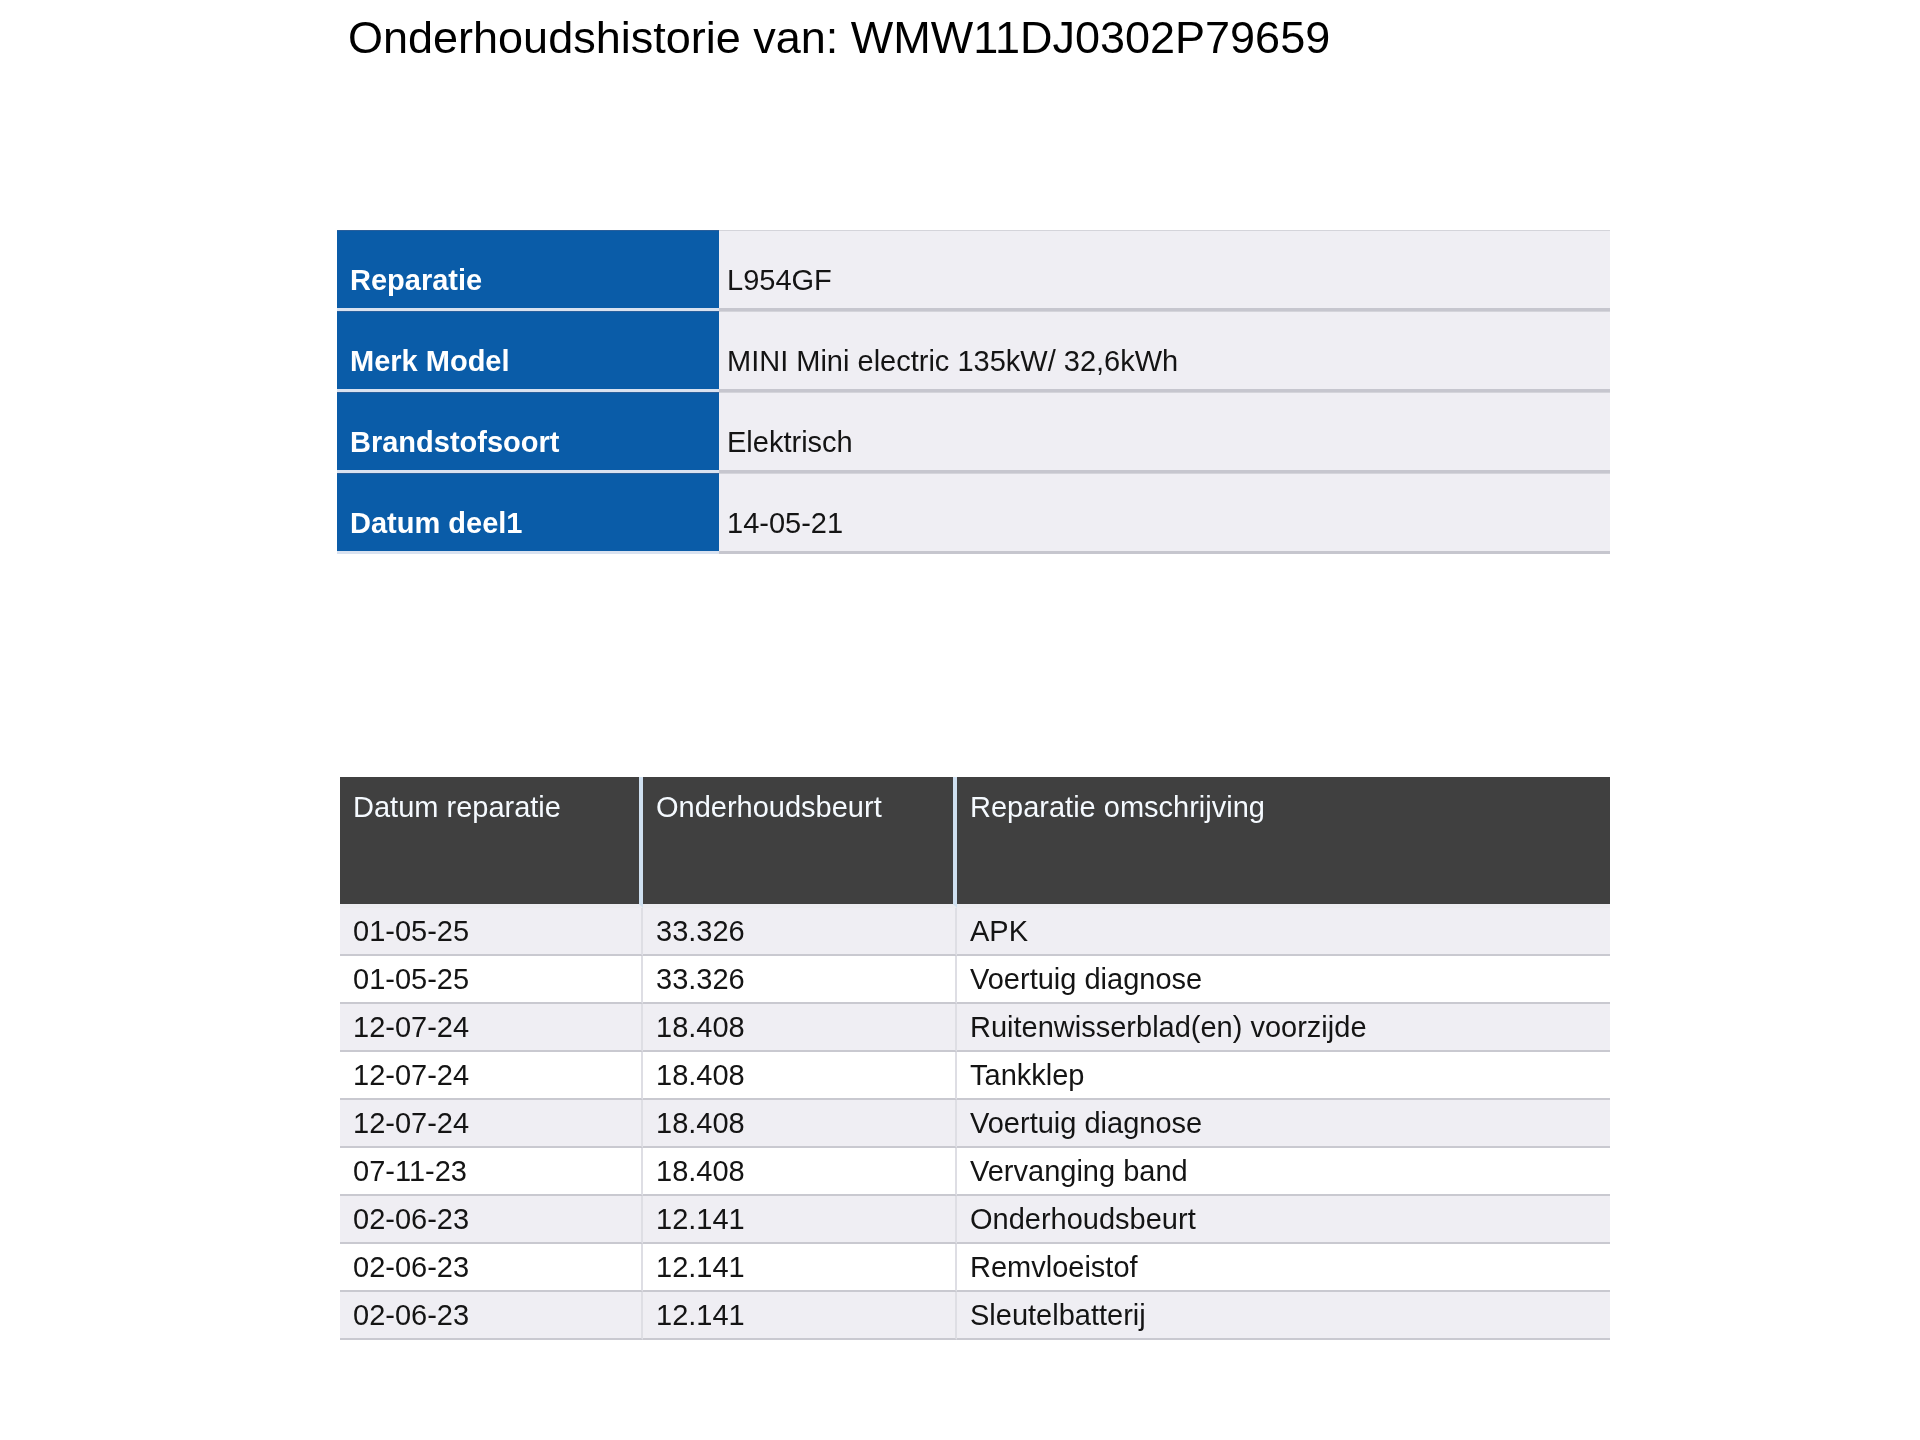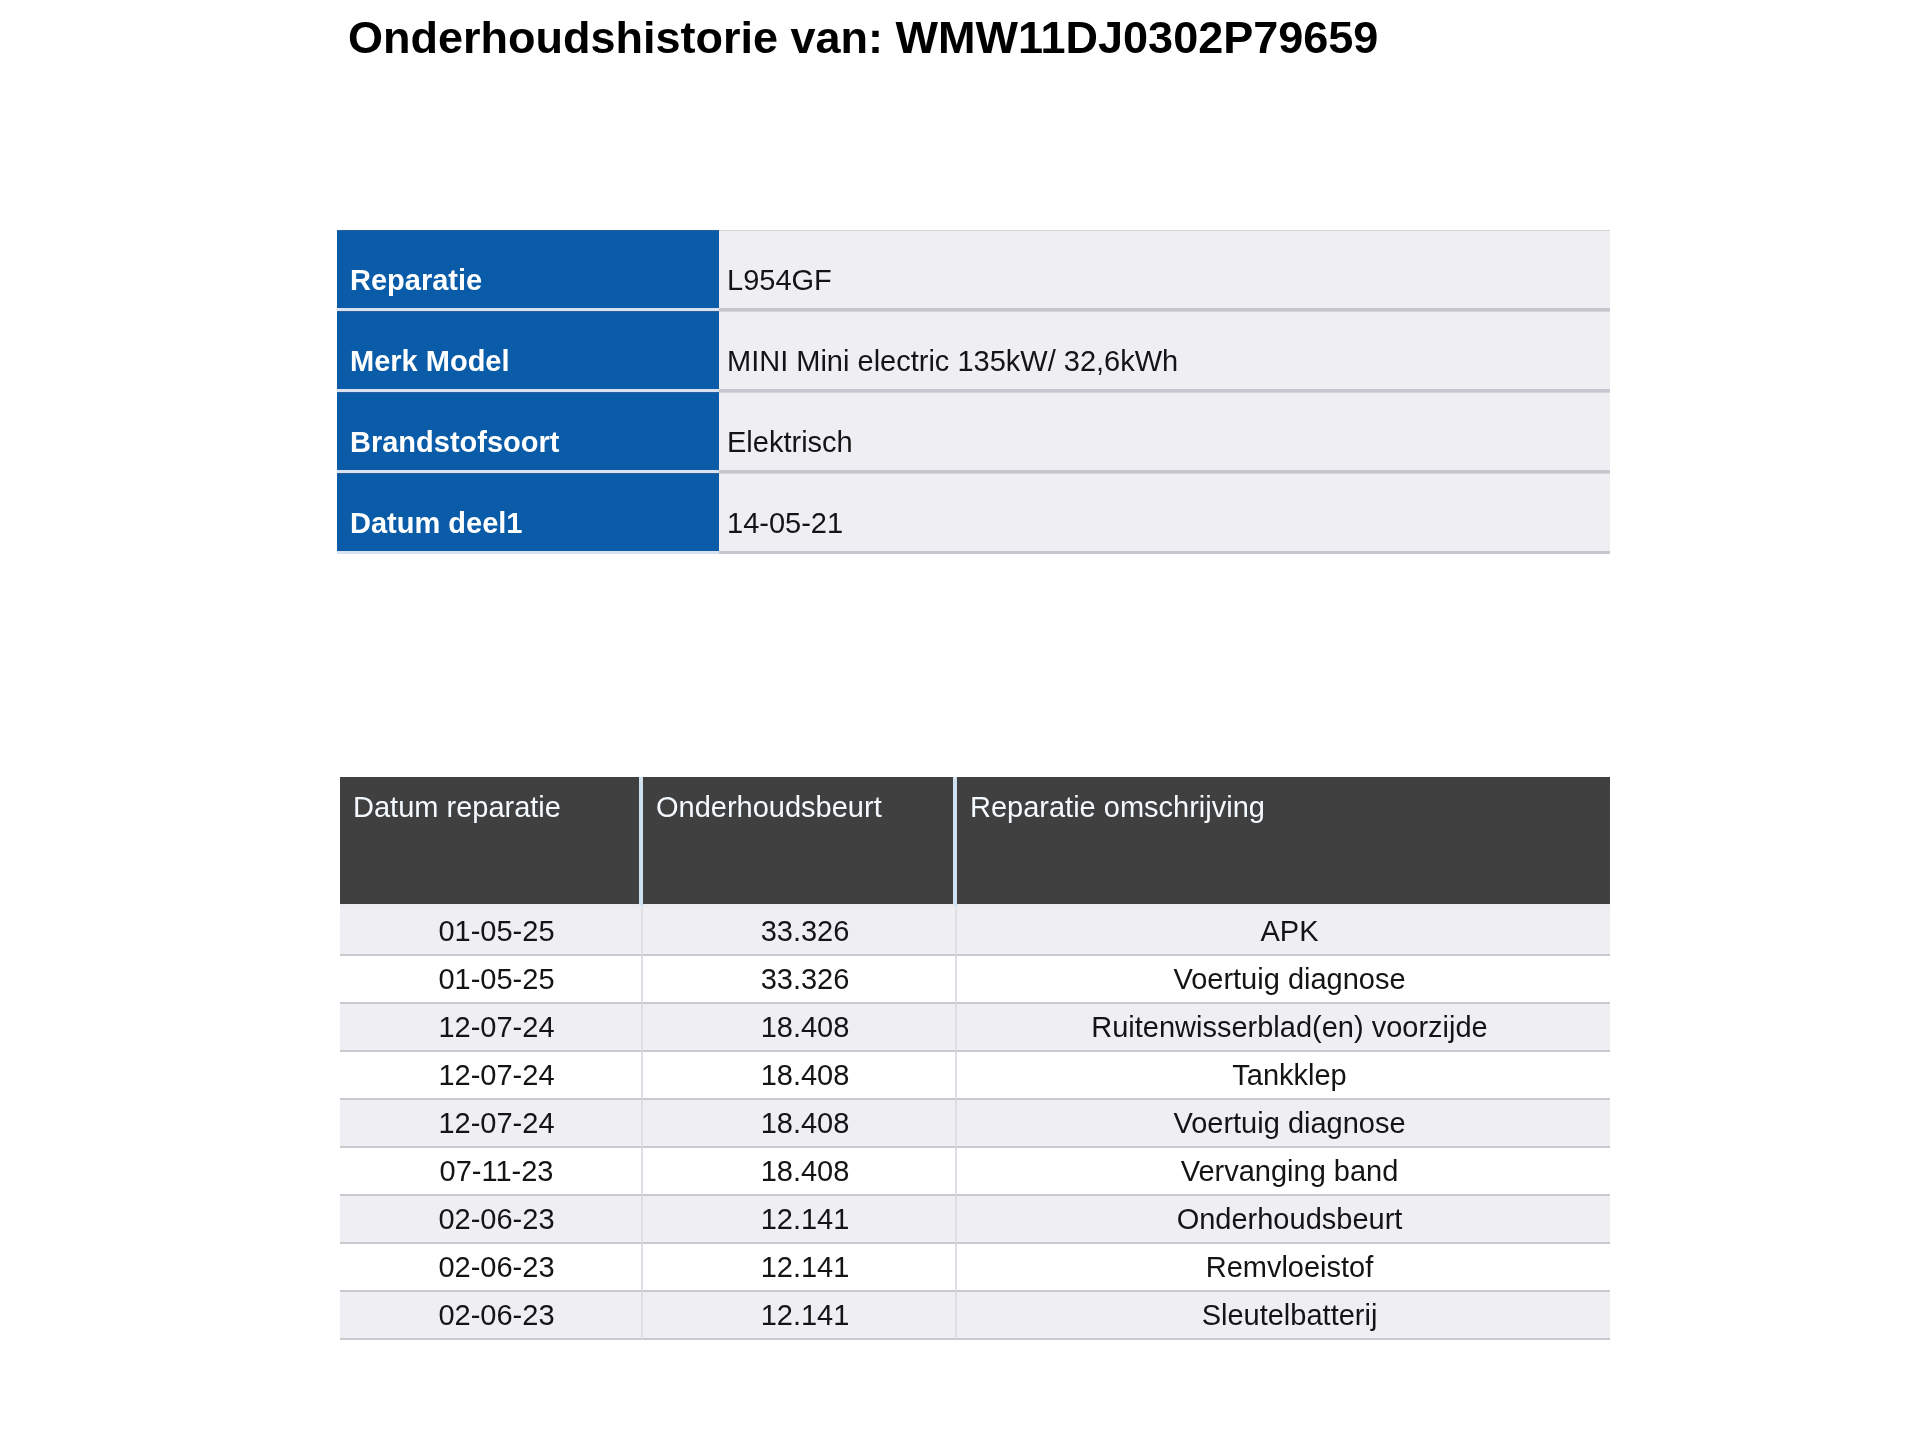--- a/index.html
+++ b/index.html
@@ -15,21 +15,21 @@
     color: #1a1a1a;
     overflow: hidden;
   }
 
   
   .page-title {
     position: absolute;
     left: 348px;
     top: 12px;
     font-size: 45px;
-    font-weight: 700;
+    font-weight: 400;
     color: #000000;
     letter-spacing: 0px;
     white-space: nowrap;
   }
 
   
   table.info-table {
     position: absolute;
     left: 337px;
     top: 230px;
@@ -90,21 +90,20 @@
     border-right: 4px solid #cfe0f0;
   }
 
   table.repair-table td {
     height: 44px;
     vertical-align: middle;
     padding-left: 13px;
     border-bottom: 2px solid #c9c9d0;
     color: #141414;
     white-space: nowrap;
-    text-align: center;
   }
   table.repair-table td.sep {
     border-right: 2px solid #dedee4;
   }
   tr.row-gray td { background: #efeef3; }
   tr.row-white td { background: #ffffff; }
 </style>
 </head>
 <body>
 

